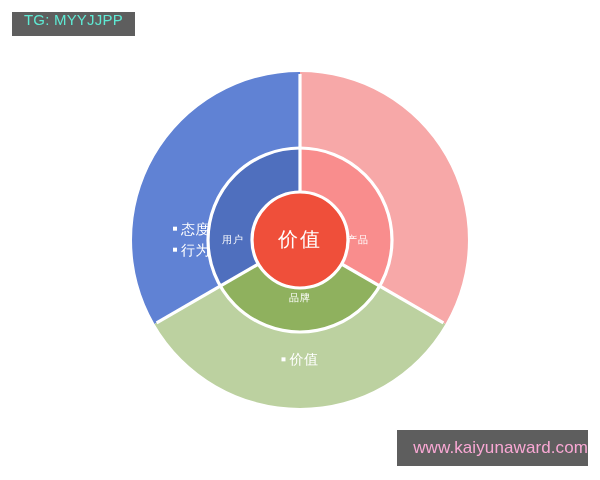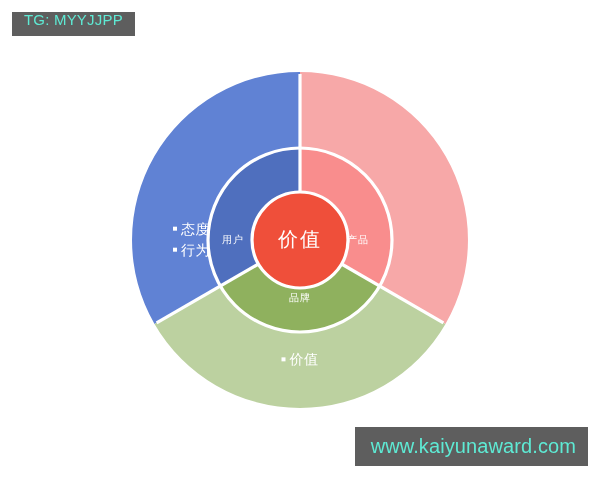--- a/index.html
+++ b/index.html
@@ -38,24 +38,24 @@
     white-space: nowrap;
     z-index: 40;
   }
 
   
   .badge-watermark {
     position: absolute;
     right: 12px;
     bottom: 14px;
     background: #5e5e5e;
-    color: #5eead4;
-    font-size: 20px;
+    color: #f9a8d4;
+    font-size: 17px;
     line-height: 1;
-    padding: 9px 12px 10px 16px;
+    padding: 9px 0 10px 16px;
     letter-spacing: 0.1px;
     white-space: nowrap;
     z-index: 40;
   }
 
   
   #donut-chart {
     position: absolute;
     left: 132px;
     top: 72px;

